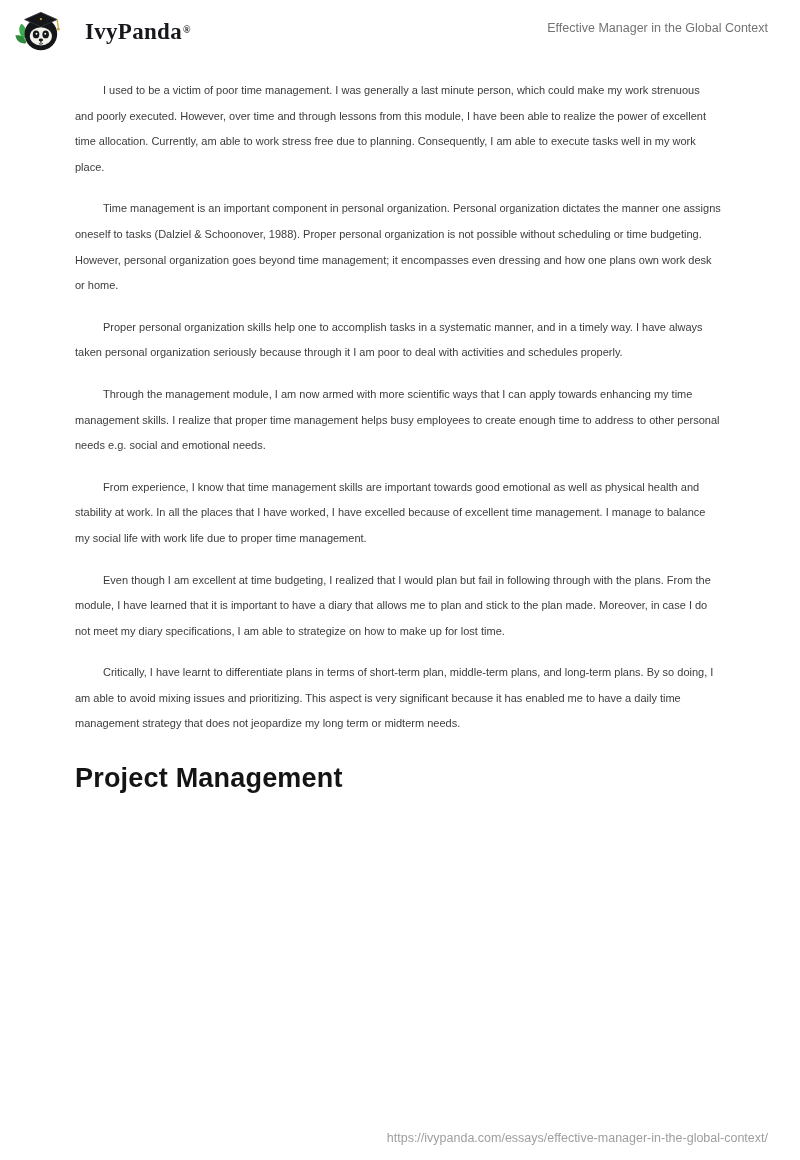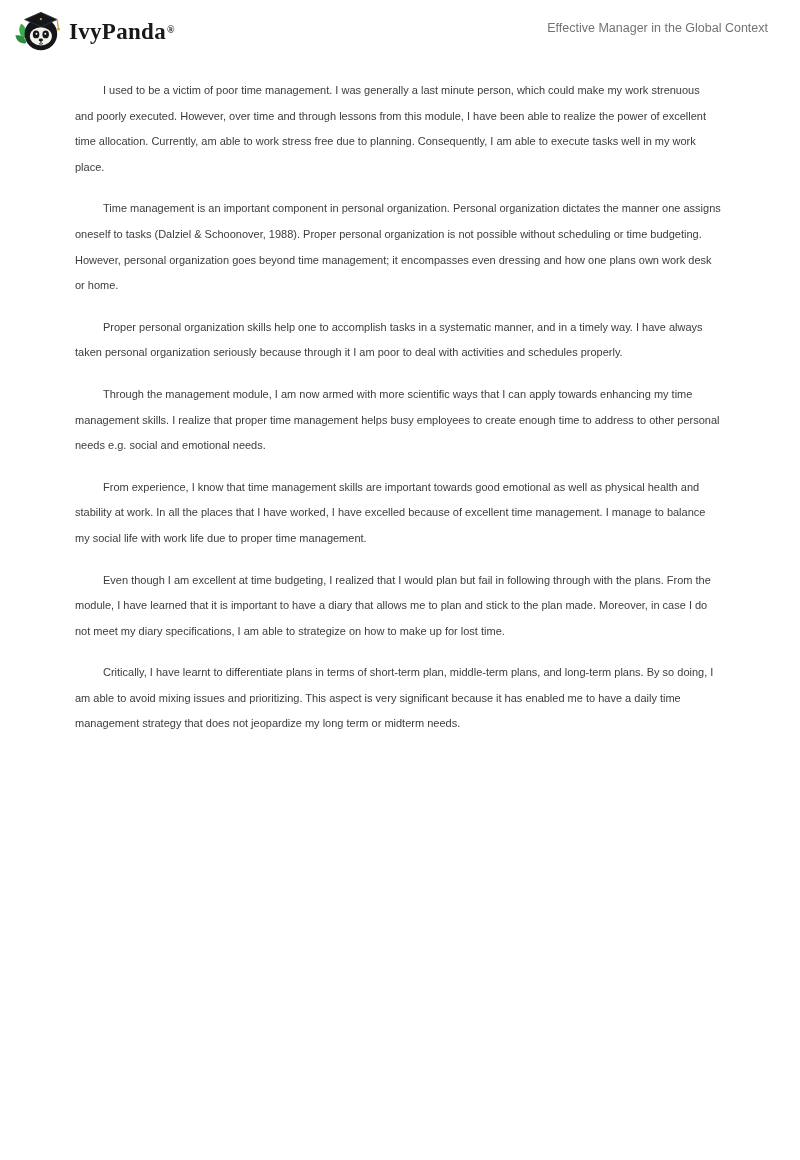--- a/index.html
+++ b/index.html
@@ -14,21 +14,21 @@
   }
   .header {
     display: flex;
     justify-content: space-between;
     align-items: flex-start;
     padding: 8px 32px 0 14px;
   }
   .brand {
     display: flex;
     align-items: center;
-    gap: 7px;
+    gap: 23px;
     cursor: pointer;
   }
   .logo-wrap { width: 48px; height: 48px; display: flex; align-items: center; justify-content: center; }
   .brand-name {
     font-family: "Liberation Serif", serif;
     font-weight: 700;
     font-size: 23px;
     color: #16181c;
     letter-spacing: 0.3px;
   }
@@ -109,16 +109,18 @@
   </header>
 
   <main class="main">
     <p class="para">I used to be a victim of poor time management. I was generally a last minute person, which could make my work strenuous and poorly executed. However, over time and through lessons from this module, I have been able to realize the power of excellent time allocation. Currently, am able to work stress free due to planning. Consequently, I am able to execute tasks well in my work place.</p>
     <p class="para">Time management is an important component in personal organization. Personal organization dictates the manner one assigns oneself to tasks (Dalziel &amp; Schoonover, 1988). Proper personal organization is not possible without scheduling or time budgeting. However, personal organization goes beyond time management; it encompasses even dressing and how one plans own work desk or home.</p>
     <p class="para">Proper personal organization skills help one to accomplish tasks in a systematic manner, and in a timely way. I have always taken personal organization seriously because through it I am poor to deal with activities and schedules properly.</p>
     <p class="para">Through the management module, I am now armed with more scientific ways that I can apply towards enhancing my time management skills. I realize that proper time management helps busy employees to create enough time to address to other personal needs e.g. social and emotional needs.</p>
     <p class="para">From experience, I know that time management skills are important towards good emotional as well as physical health and stability at work. In all the places that I have worked, I have excelled because of excellent time management. I manage to balance my social life with work life due to proper time management.</p>
     <p class="para">Even though I am excellent at time budgeting, I realized that I would plan but fail in following through with the plans. From the module, I have learned that it is important to have a diary that allows me to plan and stick to the plan made. Moreover, in case I do not meet my diary specifications, I am able to strategize on how to make up for lost time.</p>
     <p class="para">Critically, I have learnt to differentiate plans in terms of short-term plan, middle-term plans, and long-term plans. By so doing, I am able to avoid mixing issues and prioritizing. This aspect is very significant because it has enabled me to have a daily time management strategy that does not jeopardize my long term or midterm needs.</p>
+    <h1 class="section-heading">Project Management</h1>
   </main>
 
+  <a class="footer-url" href="#">https://ivypanda.com/essays/effective-manager-in-the-global-context/</a>
 
 </div>
 
 </body></html>

